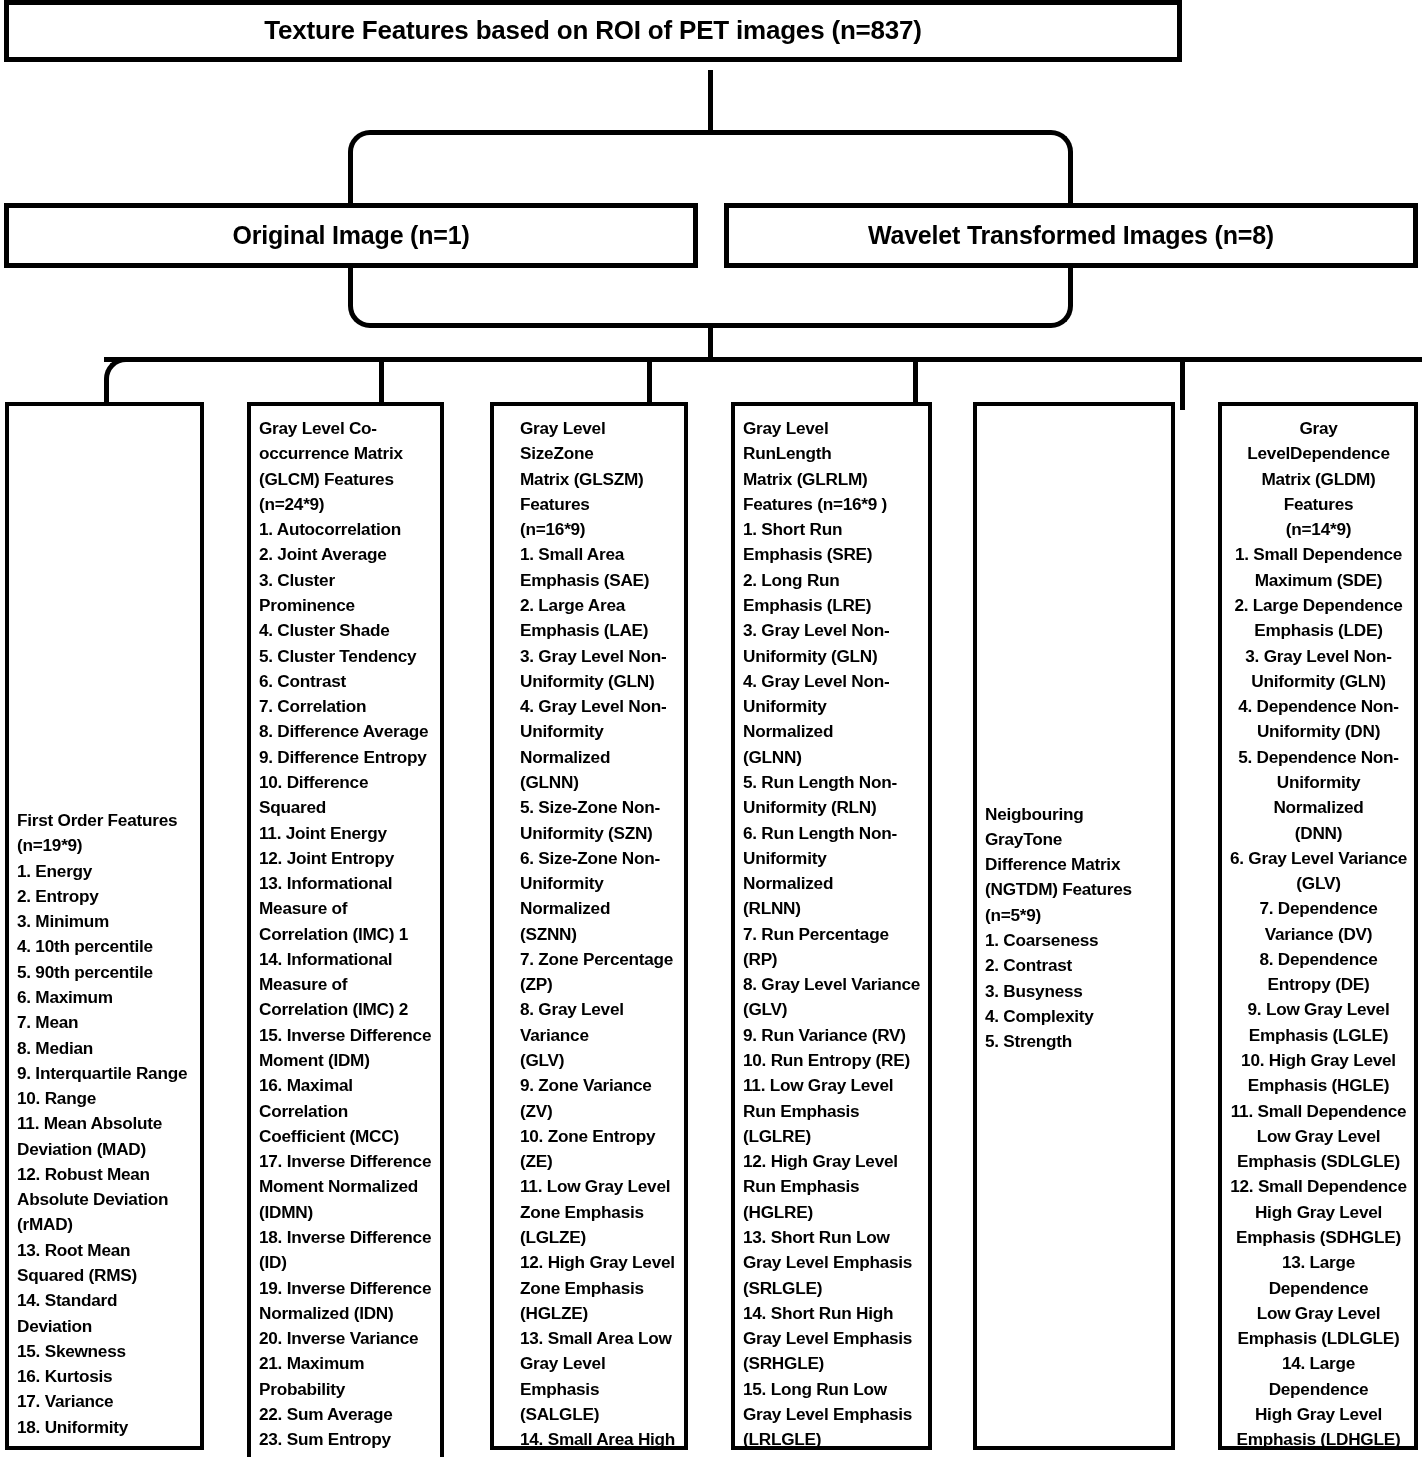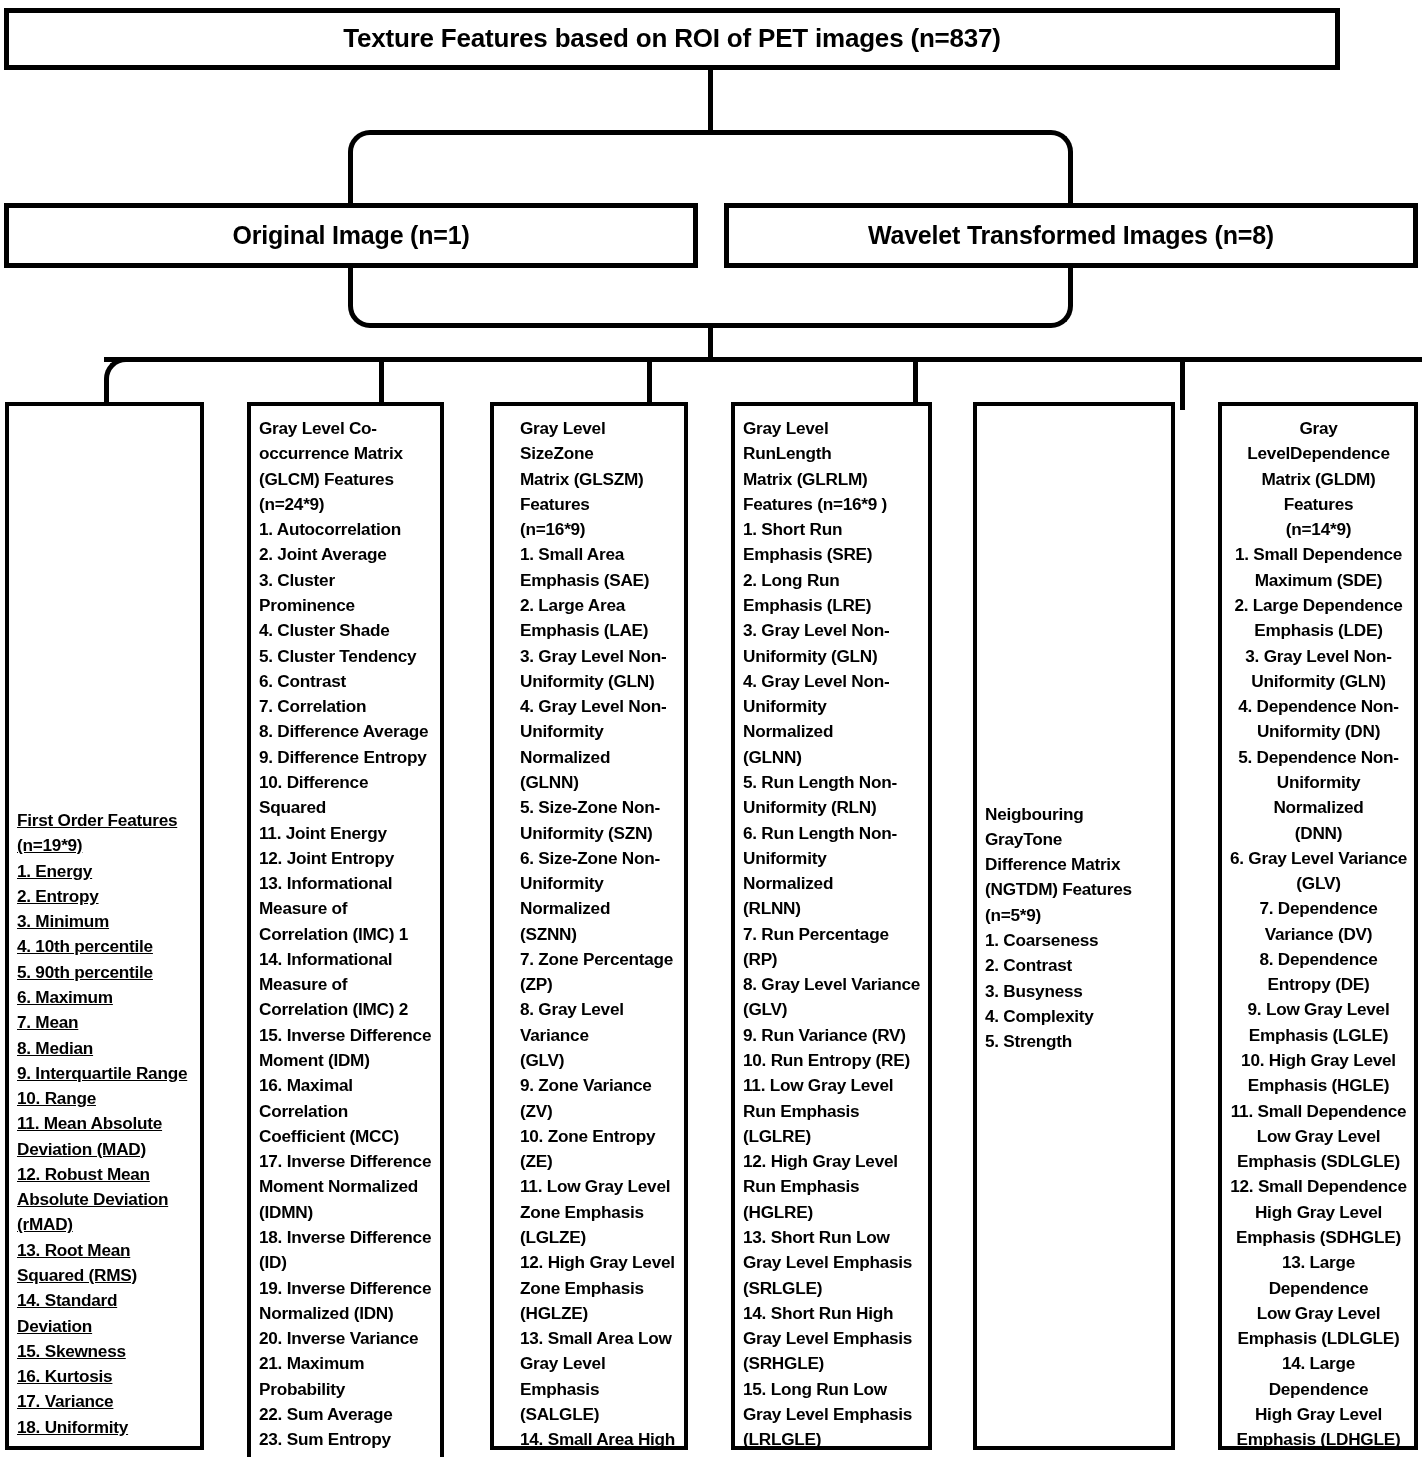--- a/index.html
+++ b/index.html
@@ -117,21 +117,21 @@
     border-top: none;
     border-bottom-left-radius: 22px;
     border-bottom-right-radius: 22px;
   }
 </style>
 </head>
 <body>
 
 <div id="canvas">
 
-  <div class="box root-box" style="left:4px; top:8px; width:1336px; height:62px;">
+  <div class="box root-box" style="left:4px; top:0; width:1178px; height:62px;">
     <div class="root-title">Texture Features based on ROI of PET images (n=837)</div>
   </div>
 
   <div class="conn vline" style="left:708px; top:70px; width:5px; height:62px;"></div>
 
   <div class="bracket" style="left:348px; top:130px; width:725px; height:75px;"></div>
 
   <div class="box level2-box" style="left:4px; top:203px; width:694px; height:65px;">
     <div class="level2-title">Original Image (n=1)</div>
   </div>
@@ -147,21 +147,21 @@
   <div class="conn hline" style="left:104px; top:357px; width:1343px; height:5px;"></div>
 
   <div class="elbow left-only" style="left:104px; top:357px; width:22px; height:32px; border-top-left-radius:22px;"></div>
 
   <div class="conn vline" style="left:104px; top:380px; width:5px; height:30px;"></div>
   <div class="conn vline" style="left:379px; top:357px; width:5px; height:53px;"></div>
   <div class="conn vline" style="left:647px; top:357px; width:5px; height:53px;"></div>
   <div class="conn vline" style="left:913px; top:357px; width:5px; height:53px;"></div>
   <div class="conn vline" style="left:1180px; top:357px; width:5px; height:53px;"></div>
 
-  <div class="box leaf anchor-bottom" style="left:5px; top:402px; width:199px; height:1048px;text-decoration:underline;">
+  <div class="box leaf anchor-bottom" style="left:5px; top:402px; width:199px; height:1048px;">
     <div class="leaf-inner">
         <span class="leaf-line">First Order Features</span>
         <span class="leaf-line">(n=19*9)</span>
         <span class="leaf-line">1. Energy</span>
         <span class="leaf-line">2. Entropy</span>
         <span class="leaf-line">3. Minimum</span>
         <span class="leaf-line">4. 10th percentile</span>
         <span class="leaf-line">5. 90th percentile</span>
         <span class="leaf-line">6. Maximum</span>
         <span class="leaf-line">7. Mean</span>

